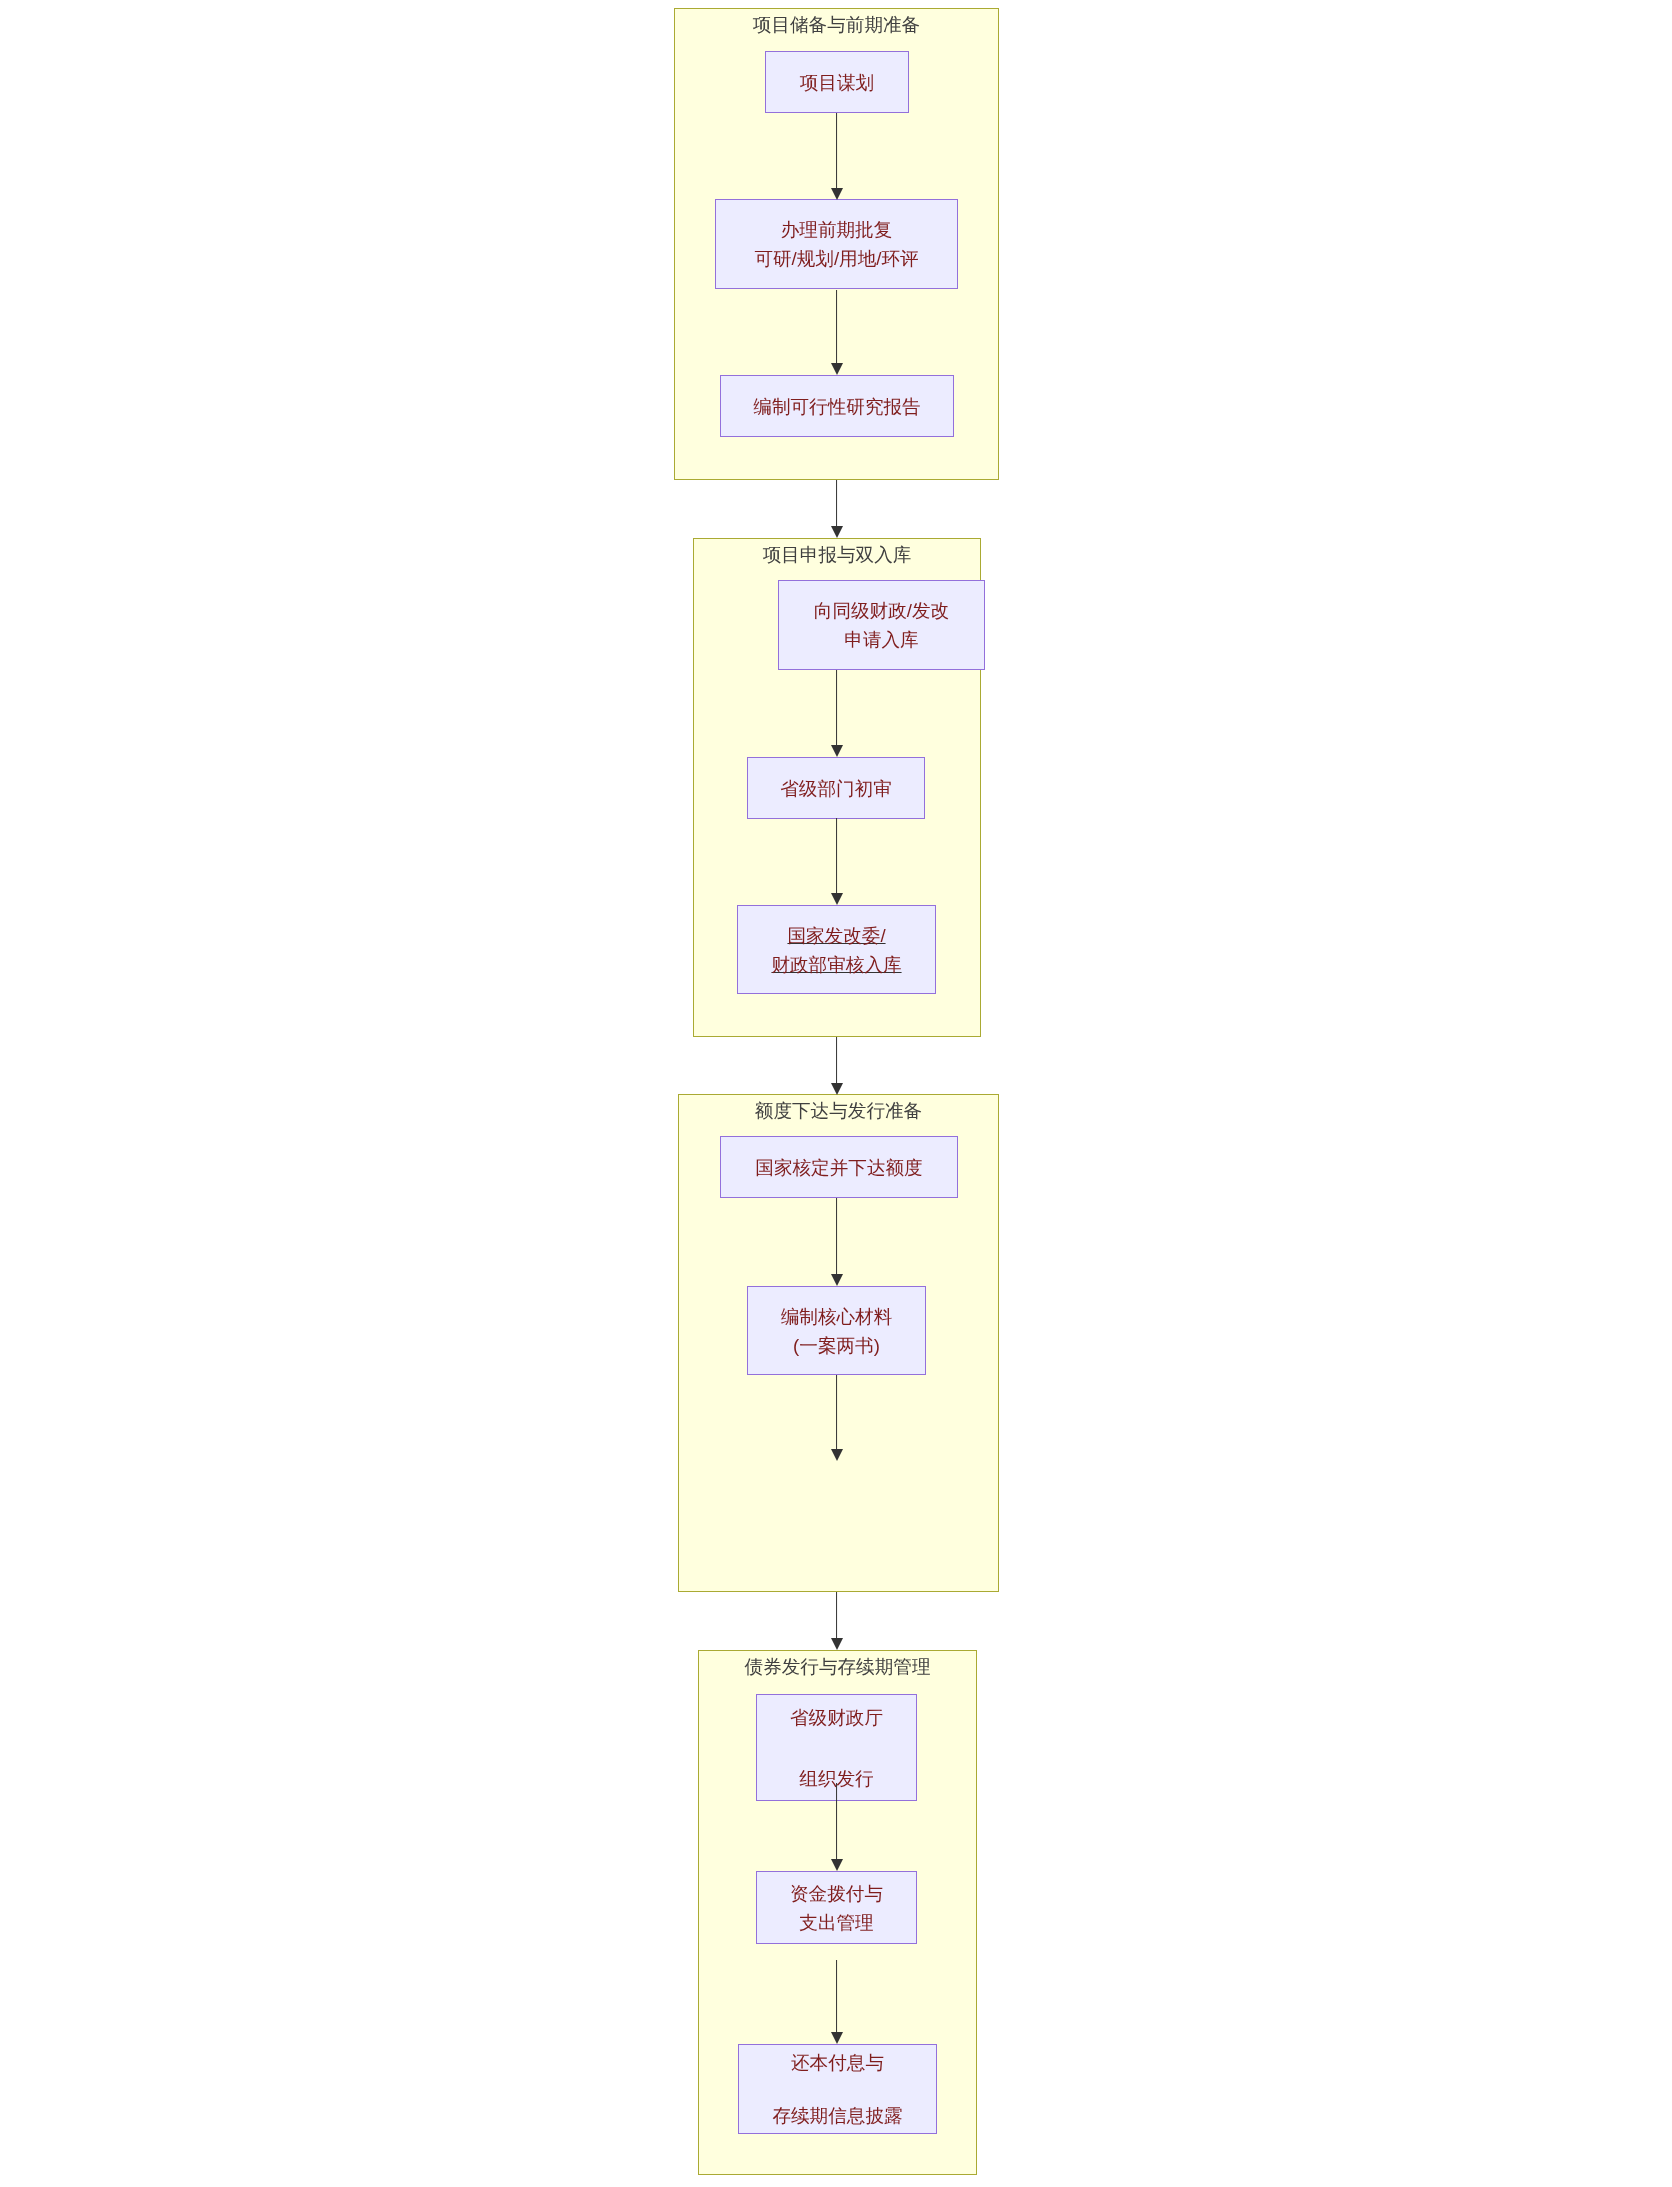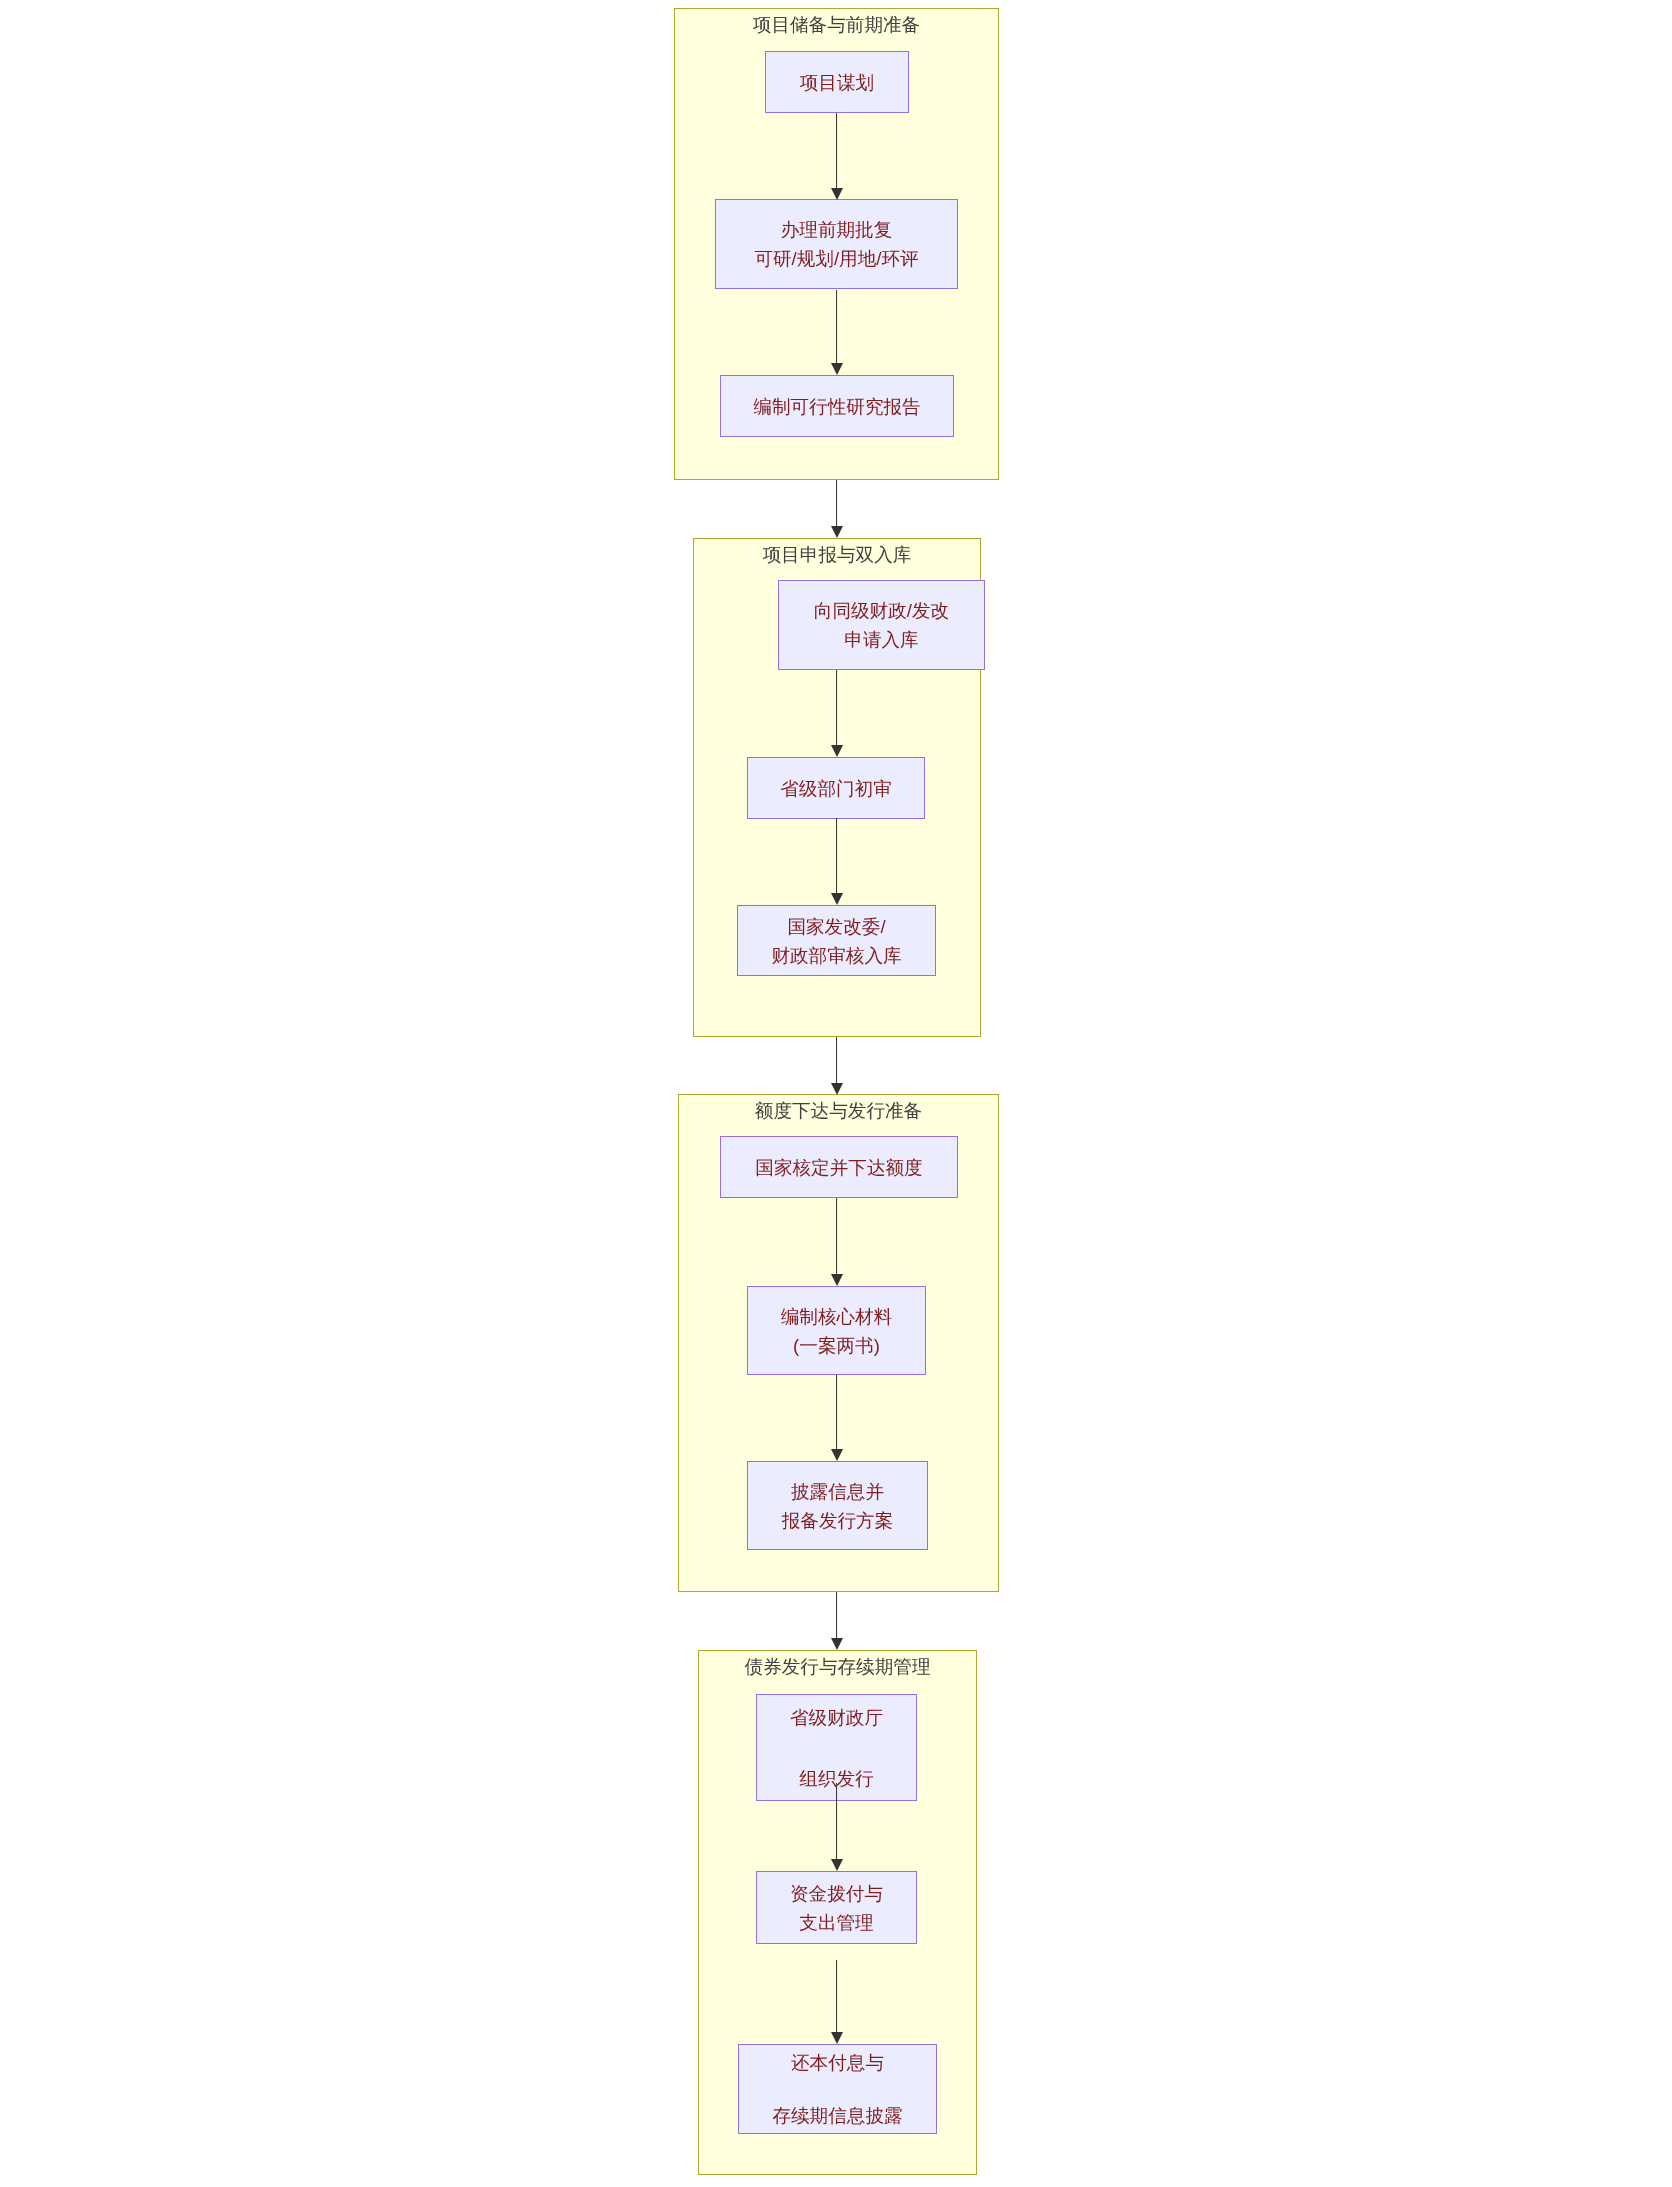--- a/index.html
+++ b/index.html
@@ -101,39 +101,35 @@
     <div class="cluster-title">项目申报与双入库</div>
   </div>
   <div class="node" style="left:778px; top:580px; width:207px; height:90px;">
     <span class="line">向同级财政/发改</span>
     <span class="line">申请入库</span>
   </div>
   <div class="node" style="left:747px; top:757px; width:178px; height:62px;">
     <span class="line">省级部门初审</span>
     <span class="line"></span>
   </div>
-  <div class="node" style="left:737px; top:905px; width:199px; height:71px;">
+  <div class="node" style="left:737px; top:905px; width:199px; height:89px;text-decoration:underline;">
     <span class="line">国家发改委/</span>
     <span class="line">财政部审核入库</span>
   </div>
 
   <div class="cluster" style="left:678px; top:1094px; width:321px; height:498px;">
     <div class="cluster-title">额度下达与发行准备</div>
   </div>
   <div class="node" style="left:720px; top:1136px; width:238px; height:62px;">
     <span class="line">国家核定并下达额度</span>
     <span class="line"></span>
   </div>
   <div class="node" style="left:747px; top:1286px; width:179px; height:89px;">
     <span class="line">编制核心材料</span>
     <span class="line">(一案两书)</span>
-  </div>
-  <div class="node" style="left:747px; top:1461px; width:181px; height:89px;">
-    <span class="line">披露信息并</span>
-    <span class="line">报备发行方案</span>
   </div>
 
   <div class="cluster" style="left:698px; top:1650px; width:279px; height:525px;">
     <div class="cluster-title">债券发行与存续期管理</div>
   </div>
   <div class="node" style="left:756px; top:1694px; width:161px; height:107px;gap:32px;">
     <span class="line">省级财政厅</span>
     <span class="line">组织发行</span>
   </div>
   <div class="node" style="left:756px; top:1871px; width:161px; height:73px;">

